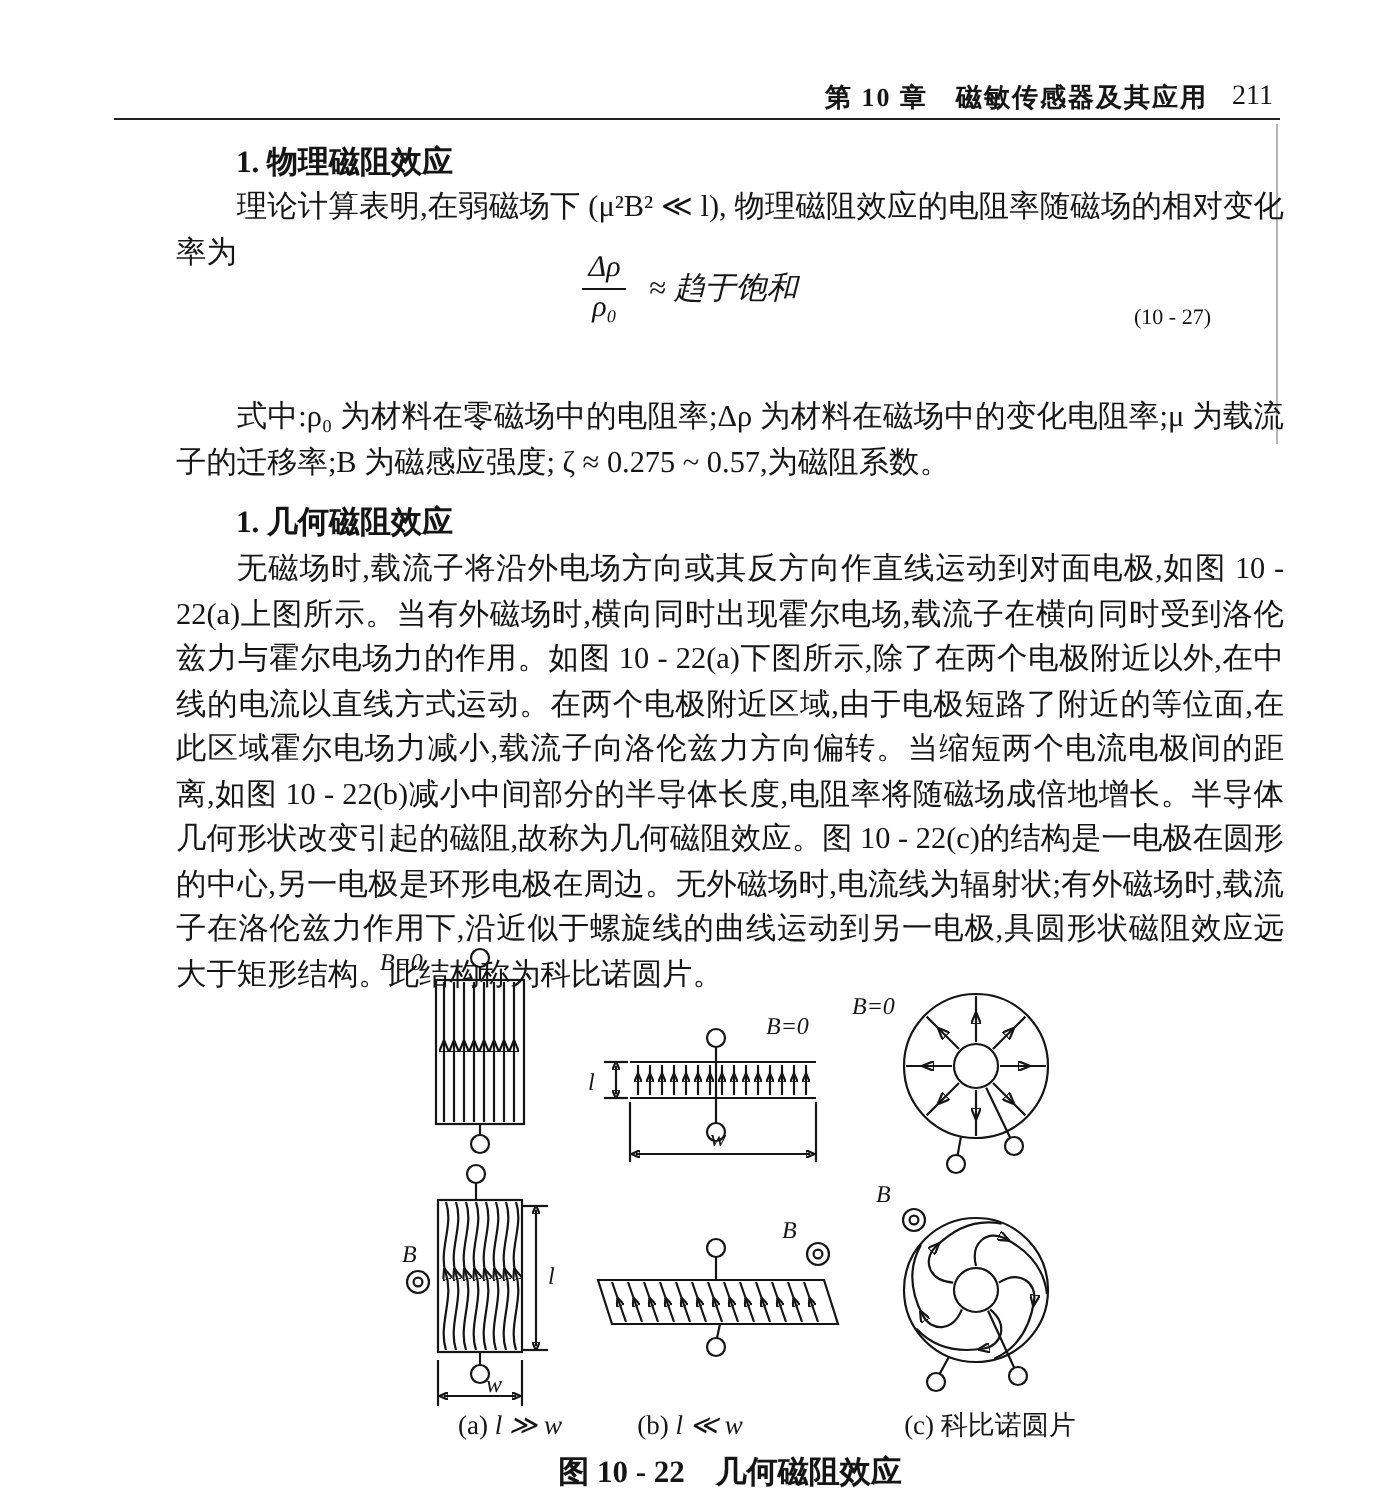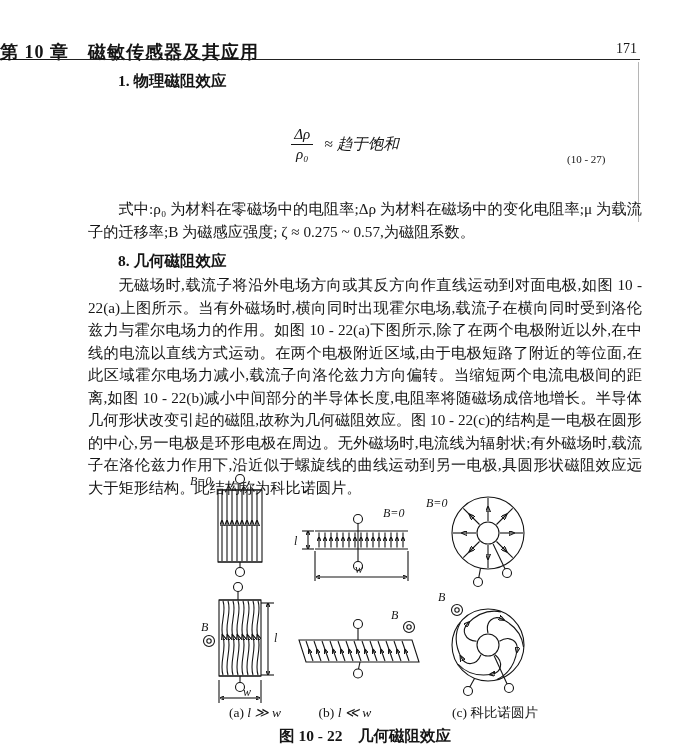--- a/index.html
+++ b/index.html
@@ -2,22 +2,22 @@
 <html><head>
 <meta charset="utf-8">
 <style>
   html,body { margin:0; padding:0; background:#e8e8e8; }
   .page {
     position:relative; width:700px; height:756px; margin:0 auto;
     background:#ffffff; color:#151515; overflow:hidden;
     font-family:"Liberation Serif","DejaVu Serif",serif;
   }
   .hdr-title {
-    position:absolute; top:40px; left:0; width:604px; text-align:left;
-    font-size:18px; font-weight:600; letter-spacing:1px;text-decoration:underline;
+    position:absolute; top:40px; left:0; width:604px; text-align:right;
+    font-size:13px; font-weight:600; letter-spacing:1px;
   }
   .hdr-page { position:absolute; top:41px; left:616px; font-size:14px; }
   .hdr-rule { position:absolute; top:59px; left:57px; width:583px; border-top:1.6px solid #222; height:0; }
   .right-edge { position:absolute; top:62px; left:638px; height:160px; border-left:1px solid #b5b5b5; width:0; }
   .sec-h { position:absolute; left:118px; font-size:15.5px; font-weight:bold; }
   .sec1-h { top:71px; }
   .sec2-h { top:251px; }
   .para {
     position:absolute; left:88px; width:554px;
     font-size:15.2px; line-height:22.5px; text-align:justify; text-indent:2em;
@@ -42,38 +42,39 @@
   svg .cap  { font-size:13.5px; }
   svg .capi { font-style:italic; }
   svg path, svg line, svg circle, svg rect, svg polyline { stroke:#151515; fill:none; stroke-width:1.1; }
 </style>
 </head>
 <body>
 
 <div class="page">
 
   <div class="hdr-title">第 10 章　磁敏传感器及其应用</div>
-  <div class="hdr-page">171</div>
+  <div class="hdr-page">211</div>
   <div class="hdr-rule"></div>
   <div class="right-edge"></div>
 
   <div class="sec-h sec1-h">1. 物理磁阻效应</div>
+  <div class="para para1">理论计算表明,在弱磁场下 (μ²B² ≪ l), 物理磁阻效应的电阻率随磁场的相对变化率为</div>
 
   <div class="formula">
     <span class="frac">
       <span class="num">Δρ</span>
       <span class="den">ρ₀</span>
     </span>
     <span class="rhs">≈ 趋于饱和</span>
   </div>
   <div class="eqno">(10 - 27)</div>
 
   <div class="para para2">式中:ρ₀ 为材料在零磁场中的电阻率;Δρ 为材料在磁场中的变化电阻率;μ 为载流子的迁移率;B 为磁感应强度; ζ ≈ 0.275 ~ 0.57,为磁阻系数。</div>
 
-  <div class="sec-h sec2-h">8. 几何磁阻效应</div>
+  <div class="sec-h sec2-h">1. 几何磁阻效应</div>
   <div class="para para4">无磁场时,载流子将沿外电场方向或其反方向作直线运动到对面电极,如图 10 - 22(a)上图所示。当有外磁场时,横向同时出现霍尔电场,载流子在横向同时受到洛伦兹力与霍尔电场力的作用。如图 10 - 22(a)下图所示,除了在两个电极附近以外,在中线的电流以直线方式运动。在两个电极附近区域,由于电极短路了附近的等位面,在此区域霍尔电场力减小,载流子向洛伦兹力方向偏转。当缩短两个电流电极间的距离,如图 10 - 22(b)减小中间部分的半导体长度,电阻率将随磁场成倍地增长。半导体几何形状改变引起的磁阻,故称为几何磁阻效应。图 10 - 22(c)的结构是一电极在圆形的中心,另一电极是环形电极在周边。无外磁场时,电流线为辐射状;有外磁场时,载流子在洛伦兹力作用下,沿近似于螺旋线的曲线运动到另一电极,具圆形状磁阻效应远大于矩形结构。此结构称为科比诺圆片。</div>
 
   <svg class="fig-svg" width="450" height="260" viewBox="0 0 450 260">
     <defs>
       <marker id="arr" markerWidth="6" markerHeight="5" refX="3" refY="2.5" orient="auto" markerUnits="userSpaceOnUse">
         <path d="M0,0 L6,2.5 L0,5 Z" fill="#151515" stroke="none"></path>
       </marker>
       <marker id="arrs" markerWidth="4.5" markerHeight="4" refX="2.2" refY="2" orient="auto" markerUnits="userSpaceOnUse">
         <path d="M0,0 L4.5,2 L0,4 Z" fill="#151515" stroke="none"></path>
       </marker>

